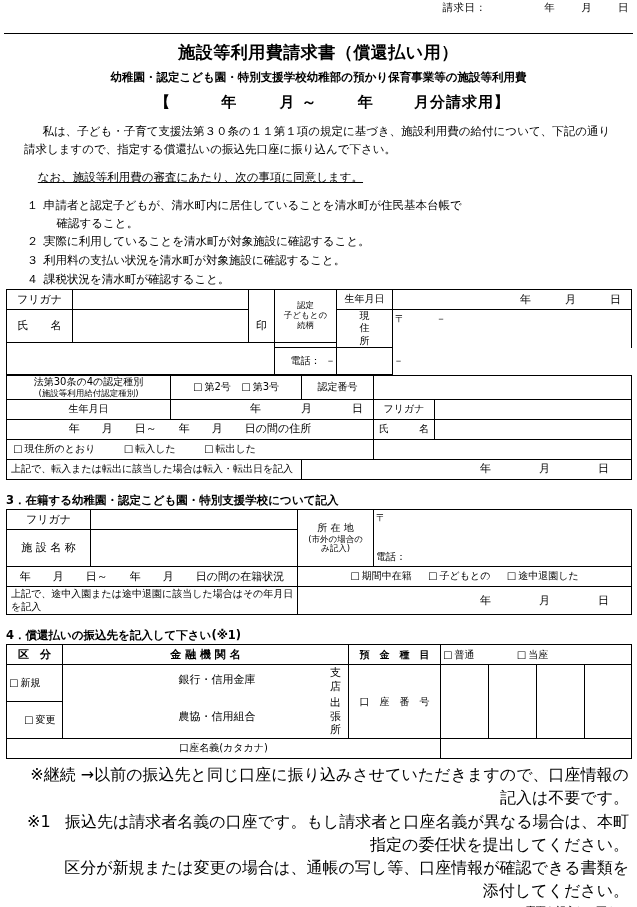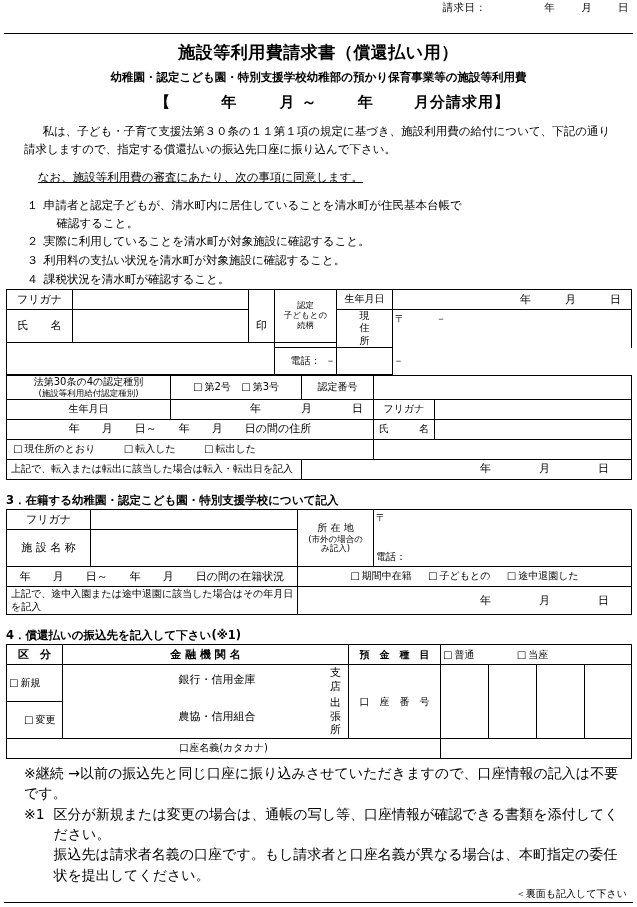--- a/index.html
+++ b/index.html
@@ -111,23 +111,24 @@
   
   .ymd {
     display: flex;
     justify-content: flex-end;
     gap: 34px;
     padding-right: 8px;
   }
   .box { margin-right: 2px; }
   
   .note {
-    margin: 4px 8px 0 24px;
-    font-size: 14px;
+    margin: 4px 8px 0 17px;
+    font-size: 16px;
     line-height: 1.45;
+    text-align: right;
   }
   .note .hang {
     display: flex;
   }
   .note .hang .mk { flex: 0 0 auto; width: 2.1em; }
   .note .hang .bd { flex: 1 1 auto; }
   .bottom-right {
     text-align: right;
     font-size: 10px;
     margin: 3px 10px 0 0;
@@ -434,21 +435,21 @@
       <td colspan="4"></td>
     </tr>
   </tbody>
     </table>
 
   <div class="note">
     <div>※継続 →以前の振込先と同じ口座に振り込みさせていただきますので、口座情報の記入は不要です。</div>
     <div class="hang">
       <div class="mk">※1</div>
       <div class="bd">
+        <div>振込先は請求者名義の口座です。もし請求者と口座名義が異なる場合は、本町指定の委任状を提出してください。</div>
         <div>区分が新規または変更の場合は、通帳の写し等、口座情報が確認できる書類を添付してください。</div>
-        <div>振込先は請求者名義の口座です。もし請求者と口座名義が異なる場合は、本町指定の委任状を提出してください。</div>
       </div>
     </div>
   </div>
   <div class="bottom-right">＜裏面も記入して下さい</div>
   <div class="hr-bot"></div>
 
 </div>
 
 </body></html>

